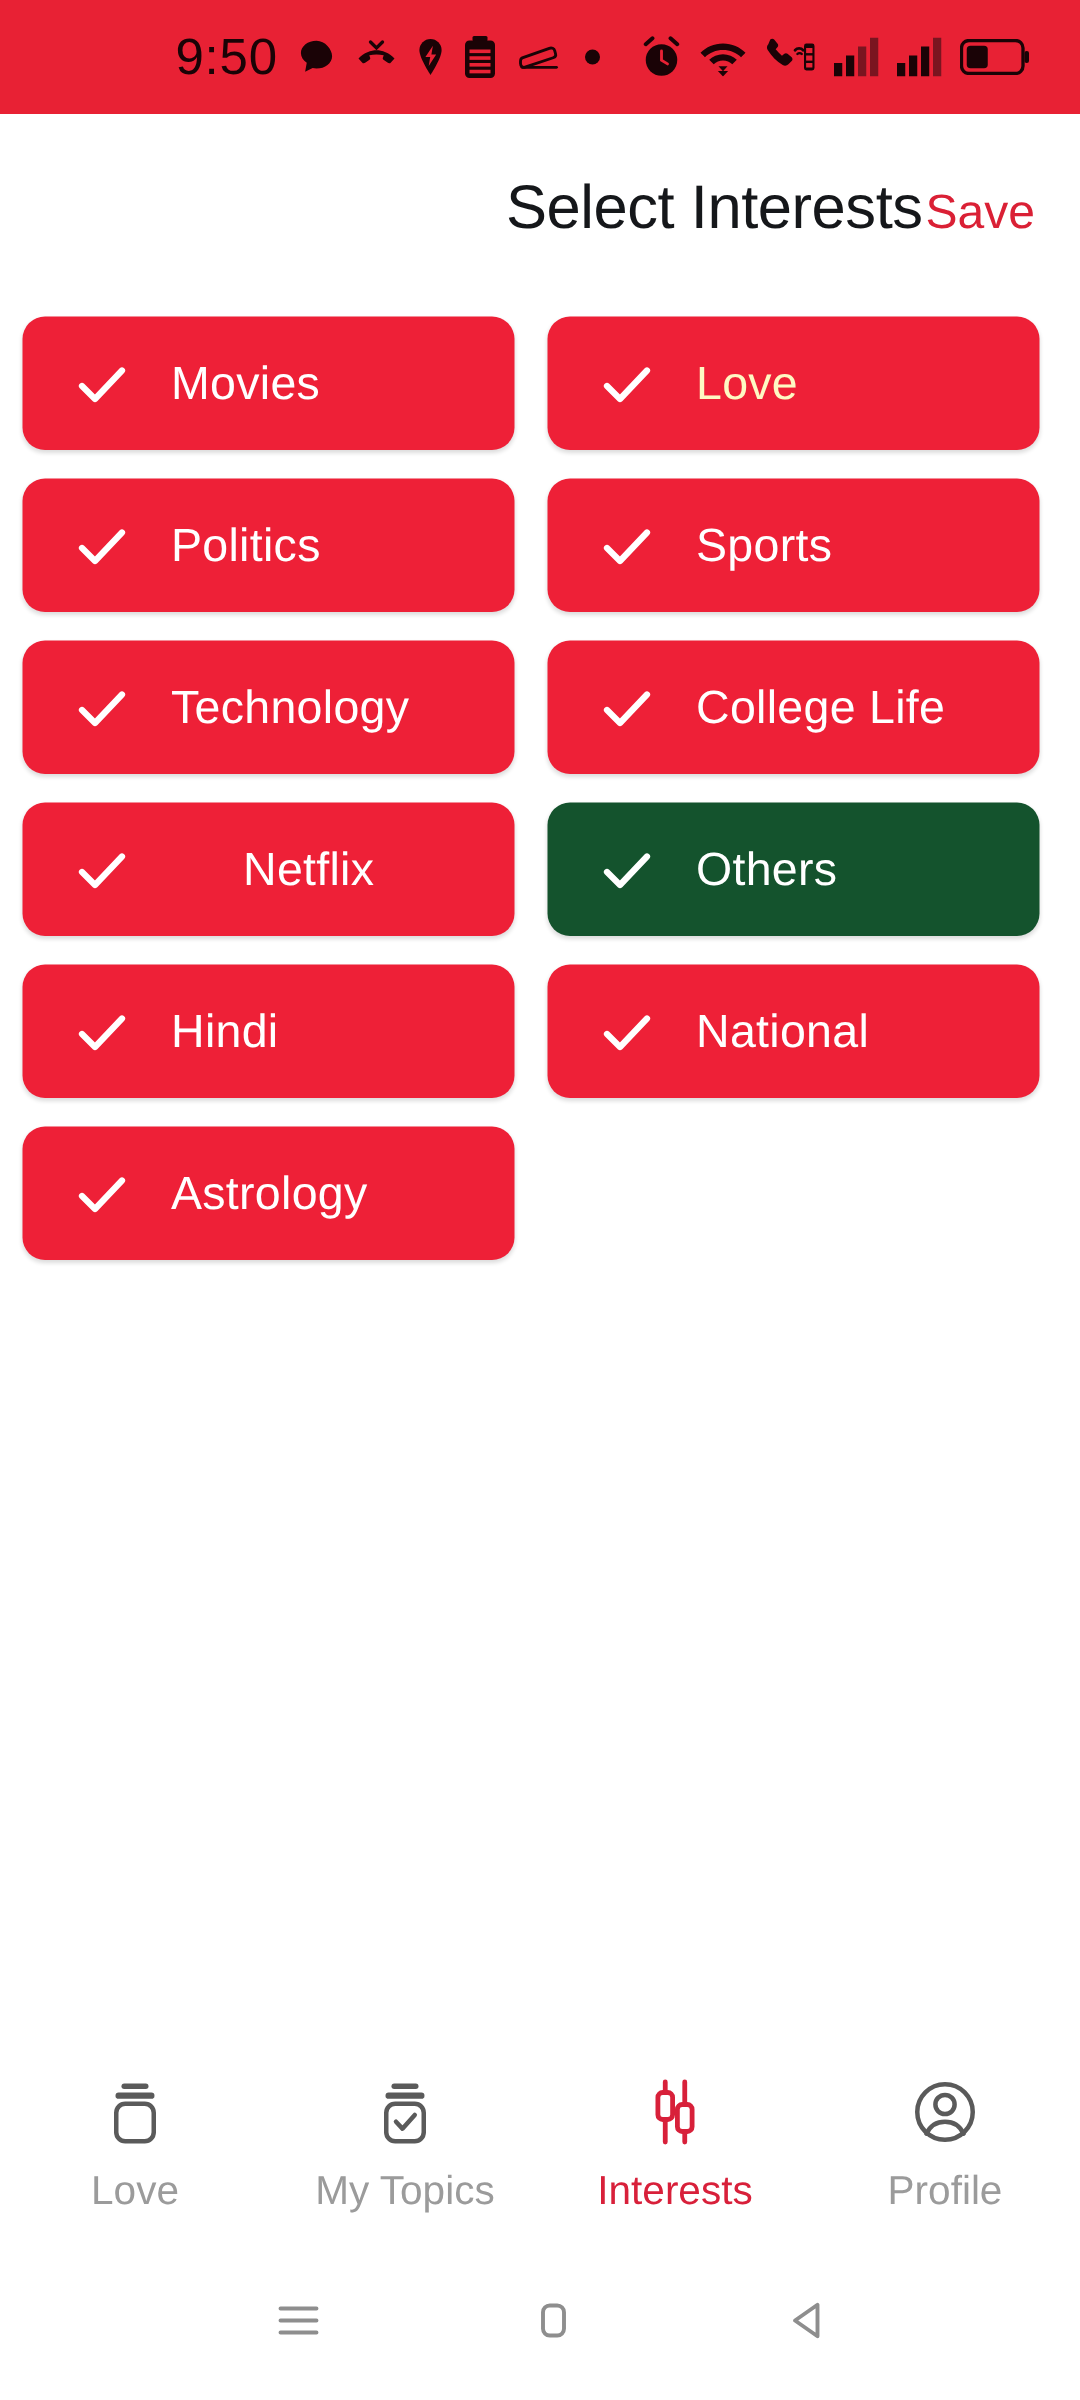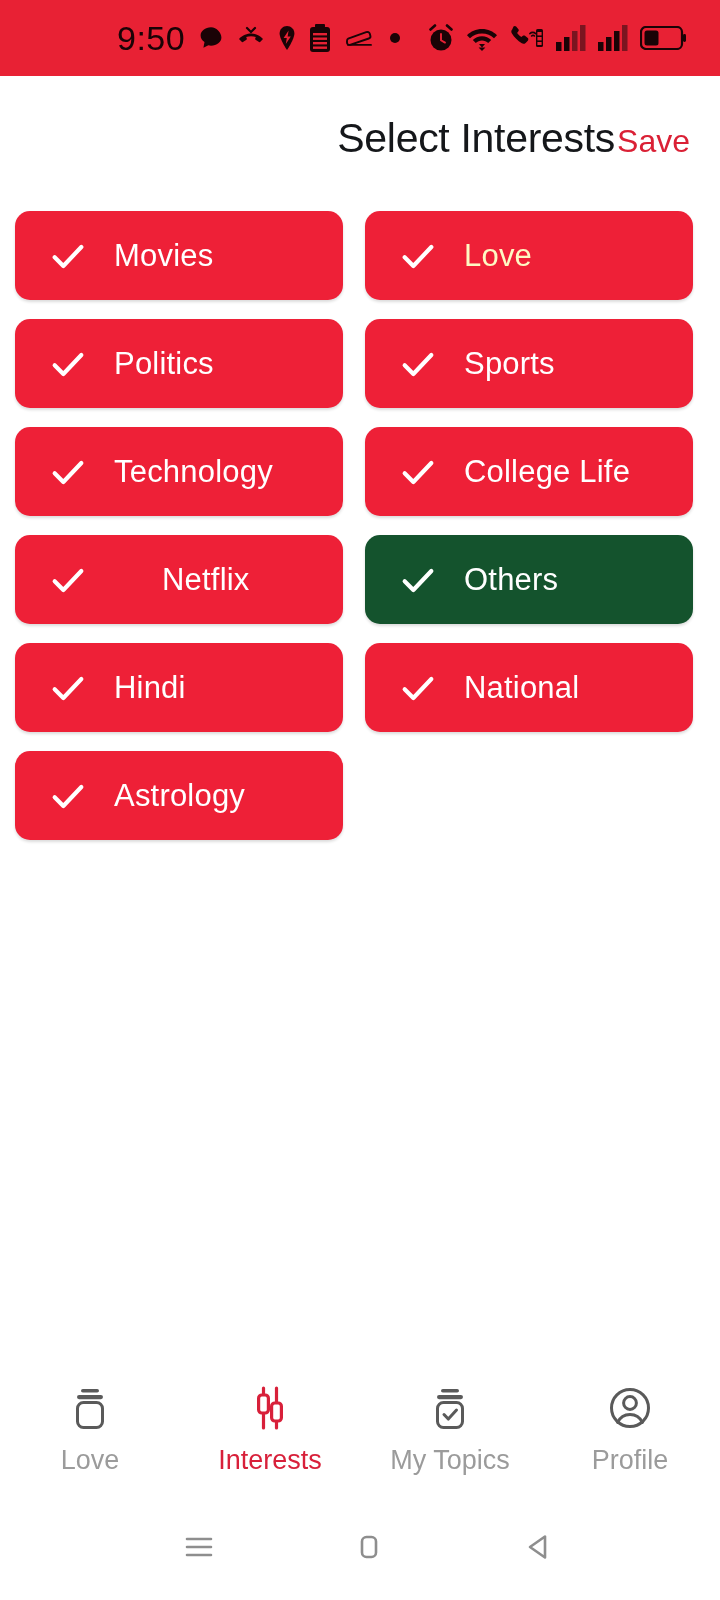--- a/index.html
+++ b/index.html
@@ -285,42 +285,42 @@
 
     <button class="tab">
       <svg class="tab-ic" width="52" height="52" viewBox="0 0 52 52">
         <rect x="17" y="7" width="18" height="3.6" rx="1.8" fill="#5a5a5a"></rect>
         <rect x="13" y="13" width="26" height="4.2" rx="2.1" fill="#5a5a5a"></rect>
         <rect x="13.5" y="20.5" width="25" height="25" rx="6" fill="none" stroke="#5a5a5a" stroke-width="3"></rect>
       </svg>
       <span class="tab-label">Love</span>
     </button>
 
+    <button class="tab">
+      <svg class="tab-ic" width="52" height="52" viewBox="0 0 52 52">
+        <rect x="17" y="7" width="18" height="3.6" rx="1.8" fill="#5a5a5a"></rect>
+        <rect x="13" y="13" width="26" height="4.2" rx="2.1" fill="#5a5a5a"></rect>
+        <rect x="13.5" y="20.5" width="25" height="25" rx="6" fill="none" stroke="#5a5a5a" stroke-width="3"></rect>
+        <path d="M20 32.5l4.3 4.6L32.5 28" stroke="#5a5a5a" stroke-width="3" fill="none" stroke-linecap="round" stroke-linejoin="round"></path>
+      </svg>
+      <span class="tab-label">My Topics</span>
+    </button>
+
     <button class="tab active">
       <svg class="tab-ic" width="52" height="52" viewBox="0 0 52 52">
         <path d="M19.5 6v40" stroke="#D8203A" stroke-width="3.2" stroke-linecap="round"></path>
         <path d="M32.5 6v40" stroke="#D8203A" stroke-width="3.2" stroke-linecap="round"></path>
         <rect x="14.6" y="13" width="9.8" height="18" rx="3.2" fill="#fff" stroke="#D8203A" stroke-width="3.2"></rect>
         <rect x="27.6" y="21" width="9.8" height="18" rx="3.2" fill="#fff" stroke="#D8203A" stroke-width="3.2"></rect>
       </svg>
       <span class="tab-label">Interests</span>
     </button>
 
     <button class="tab">
       <svg class="tab-ic" width="52" height="52" viewBox="0 0 52 52">
-        <rect x="17" y="7" width="18" height="3.6" rx="1.8" fill="#5a5a5a"></rect>
-        <rect x="13" y="13" width="26" height="4.2" rx="2.1" fill="#5a5a5a"></rect>
-        <rect x="13.5" y="20.5" width="25" height="25" rx="6" fill="none" stroke="#5a5a5a" stroke-width="3"></rect>
-        <path d="M20 32.5l4.3 4.6L32.5 28" stroke="#5a5a5a" stroke-width="3" fill="none" stroke-linecap="round" stroke-linejoin="round"></path>
-      </svg>
-      <span class="tab-label">My Topics</span>
-    </button>
-
-    <button class="tab">
-      <svg class="tab-ic" width="52" height="52" viewBox="0 0 52 52">
         <circle cx="26" cy="26" r="18.5" fill="none" stroke="#5a5a5a" stroke-width="3"></circle>
         <circle cx="26" cy="21" r="6.4" fill="none" stroke="#5a5a5a" stroke-width="3"></circle>
         <path d="M13.6 40.5c2.4-5.1 7-8 12.4-8s10 2.9 12.4 8" fill="none" stroke="#5a5a5a" stroke-width="3" stroke-linecap="round"></path>
       </svg>
       <span class="tab-label">Profile</span>
     </button>
   </div>
 
   <div class="navbar">
     <button class="nav-btn">

